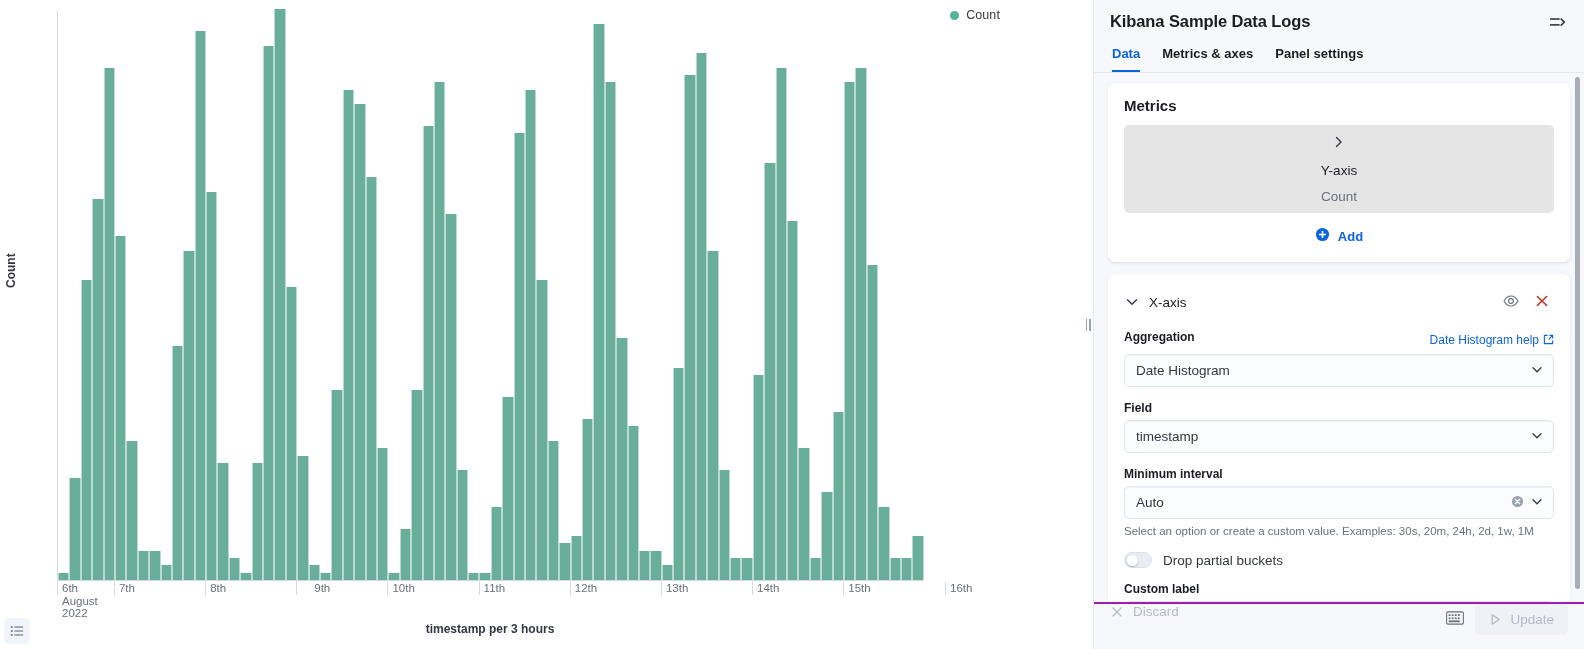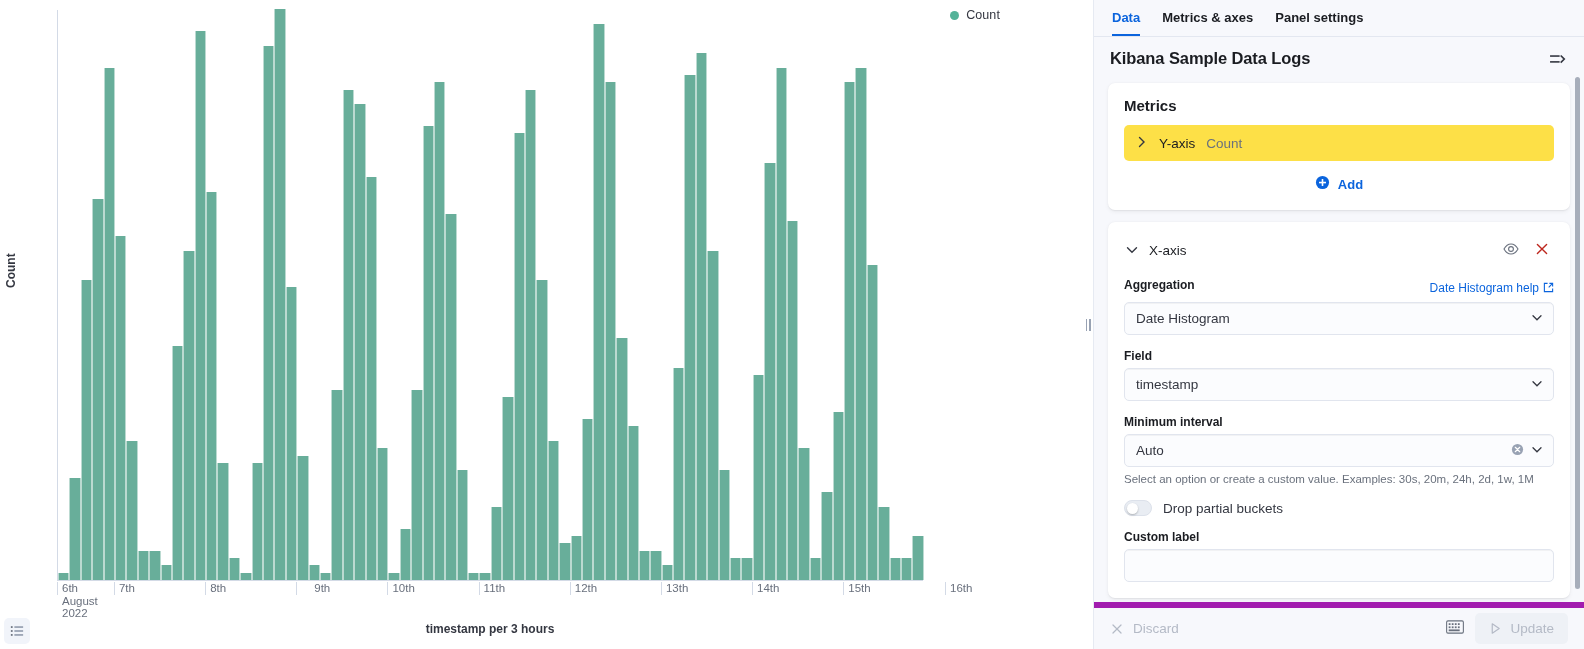--- a/index.html
+++ b/index.html
@@ -142,25 +142,26 @@
   .card {
     background: #ffffff;
     border-radius: 7px;
     box-shadow: 0 0.7px 1.4px rgba(0,0,0,0.06), 0 1.9px 4px rgba(0,0,0,0.05);
     padding: 14px 16px 16px 16px;
     margin-bottom: 12px;
   }
   .card-title { font-size: 15px; font-weight: bold; color: #1a1c21; margin-bottom: 11px; }
 
   .agg-row {
-    background: #fde047;
+    background: #e5e5e5;
     border-radius: 5px;
     padding: 9px 12px;
     display: flex; align-items: center; gap: 11px;
     cursor: pointer;
+    flex-direction: column;
   }
   .agg-row .label-strong { font-size: 13.5px; color: #1a1c21; }
   .agg-row .label-muted { font-size: 13.5px; color: #6A717D; }
 
   .add-row {
     display: flex; align-items: center; justify-content: center;
     gap: 8px; margin-top: 14px; cursor: pointer;
   }
   .add-row .add-text { color: #0B64DD; font-size: 13px; font-weight: bold; }
 
@@ -240,23 +241,23 @@
     right: 4px; top: 4px;
     width: 5px; height: 512px;
     background: #A7AEBB;
     border-radius: 3px;
     cursor: pointer;
   }
 
   #panel-footer {
     flex: 0 0 auto;
     height: 47px;
-    border-top: 6px solid #a21caf;
+    border-top: 2px solid #a21caf;
     background: #F7F8FC;
-    display: flex; align-items: center; justify-content: space-between;
+    display: flex; align-items: flex-start; justify-content: space-between;
     padding: 0 16px;
   }
   .footer-left { display: flex; align-items: center; gap: 9px; cursor: pointer; }
   .footer-right { display: flex; align-items: center; gap: 9px; }
   .discard-text { font-size: 13.5px; color: #B4BAC6; }
   .update-btn {
     background: #EEF1F6;
     border: none; border-radius: 5px;
     height: 31px; padding: 0 14px;
     display: flex; align-items: center; gap: 8px;
@@ -394,36 +395,36 @@
     <div id="pane-resizer">
       <span class="grip">
           <i></i>
           <i></i>
         </span>
     </div>
   </div>
 
   <div id="side-panel">
 
-    <div id="tabs">
-        <button class="tab active">Data</button>
-        <button class="tab">Metrics &amp; axes</button>
-        <button class="tab">Panel settings</button>
-      </div>
-
     <div id="panel-header">
       <div id="panel-title">Kibana Sample Data Logs</div>
       <button id="collapse-btn" aria-label="collapse">
         <svg width="17" height="17" viewBox="0 0 16 16">
           <rect x="1" y="4" width="9" height="1.5" fill="#343741"></rect>
           <rect x="1" y="9.5" width="9" height="1.5" fill="#343741"></rect>
           <path d="M11 4.2 L14.4 7.6 L11 11" stroke="#343741" stroke-width="1.5" fill="none"></path>
         </svg>
       </button>
     </div>
+
+    <div id="tabs">
+        <button class="tab active">Data</button>
+        <button class="tab">Metrics &amp; axes</button>
+        <button class="tab">Panel settings</button>
+      </div>
 
     <div id="panel-scroll">
 
       <div class="card">
         <div class="card-title">Metrics</div>
 
         <div class="agg-row">
           <span>
             <svg width="12" height="12" viewBox="0 0 12 12">
               <path d="M3.5 1.5 L8 6 L3.5 10.5" stroke="#343741" stroke-width="1.4" fill="none" stroke-linecap="round"></path>

